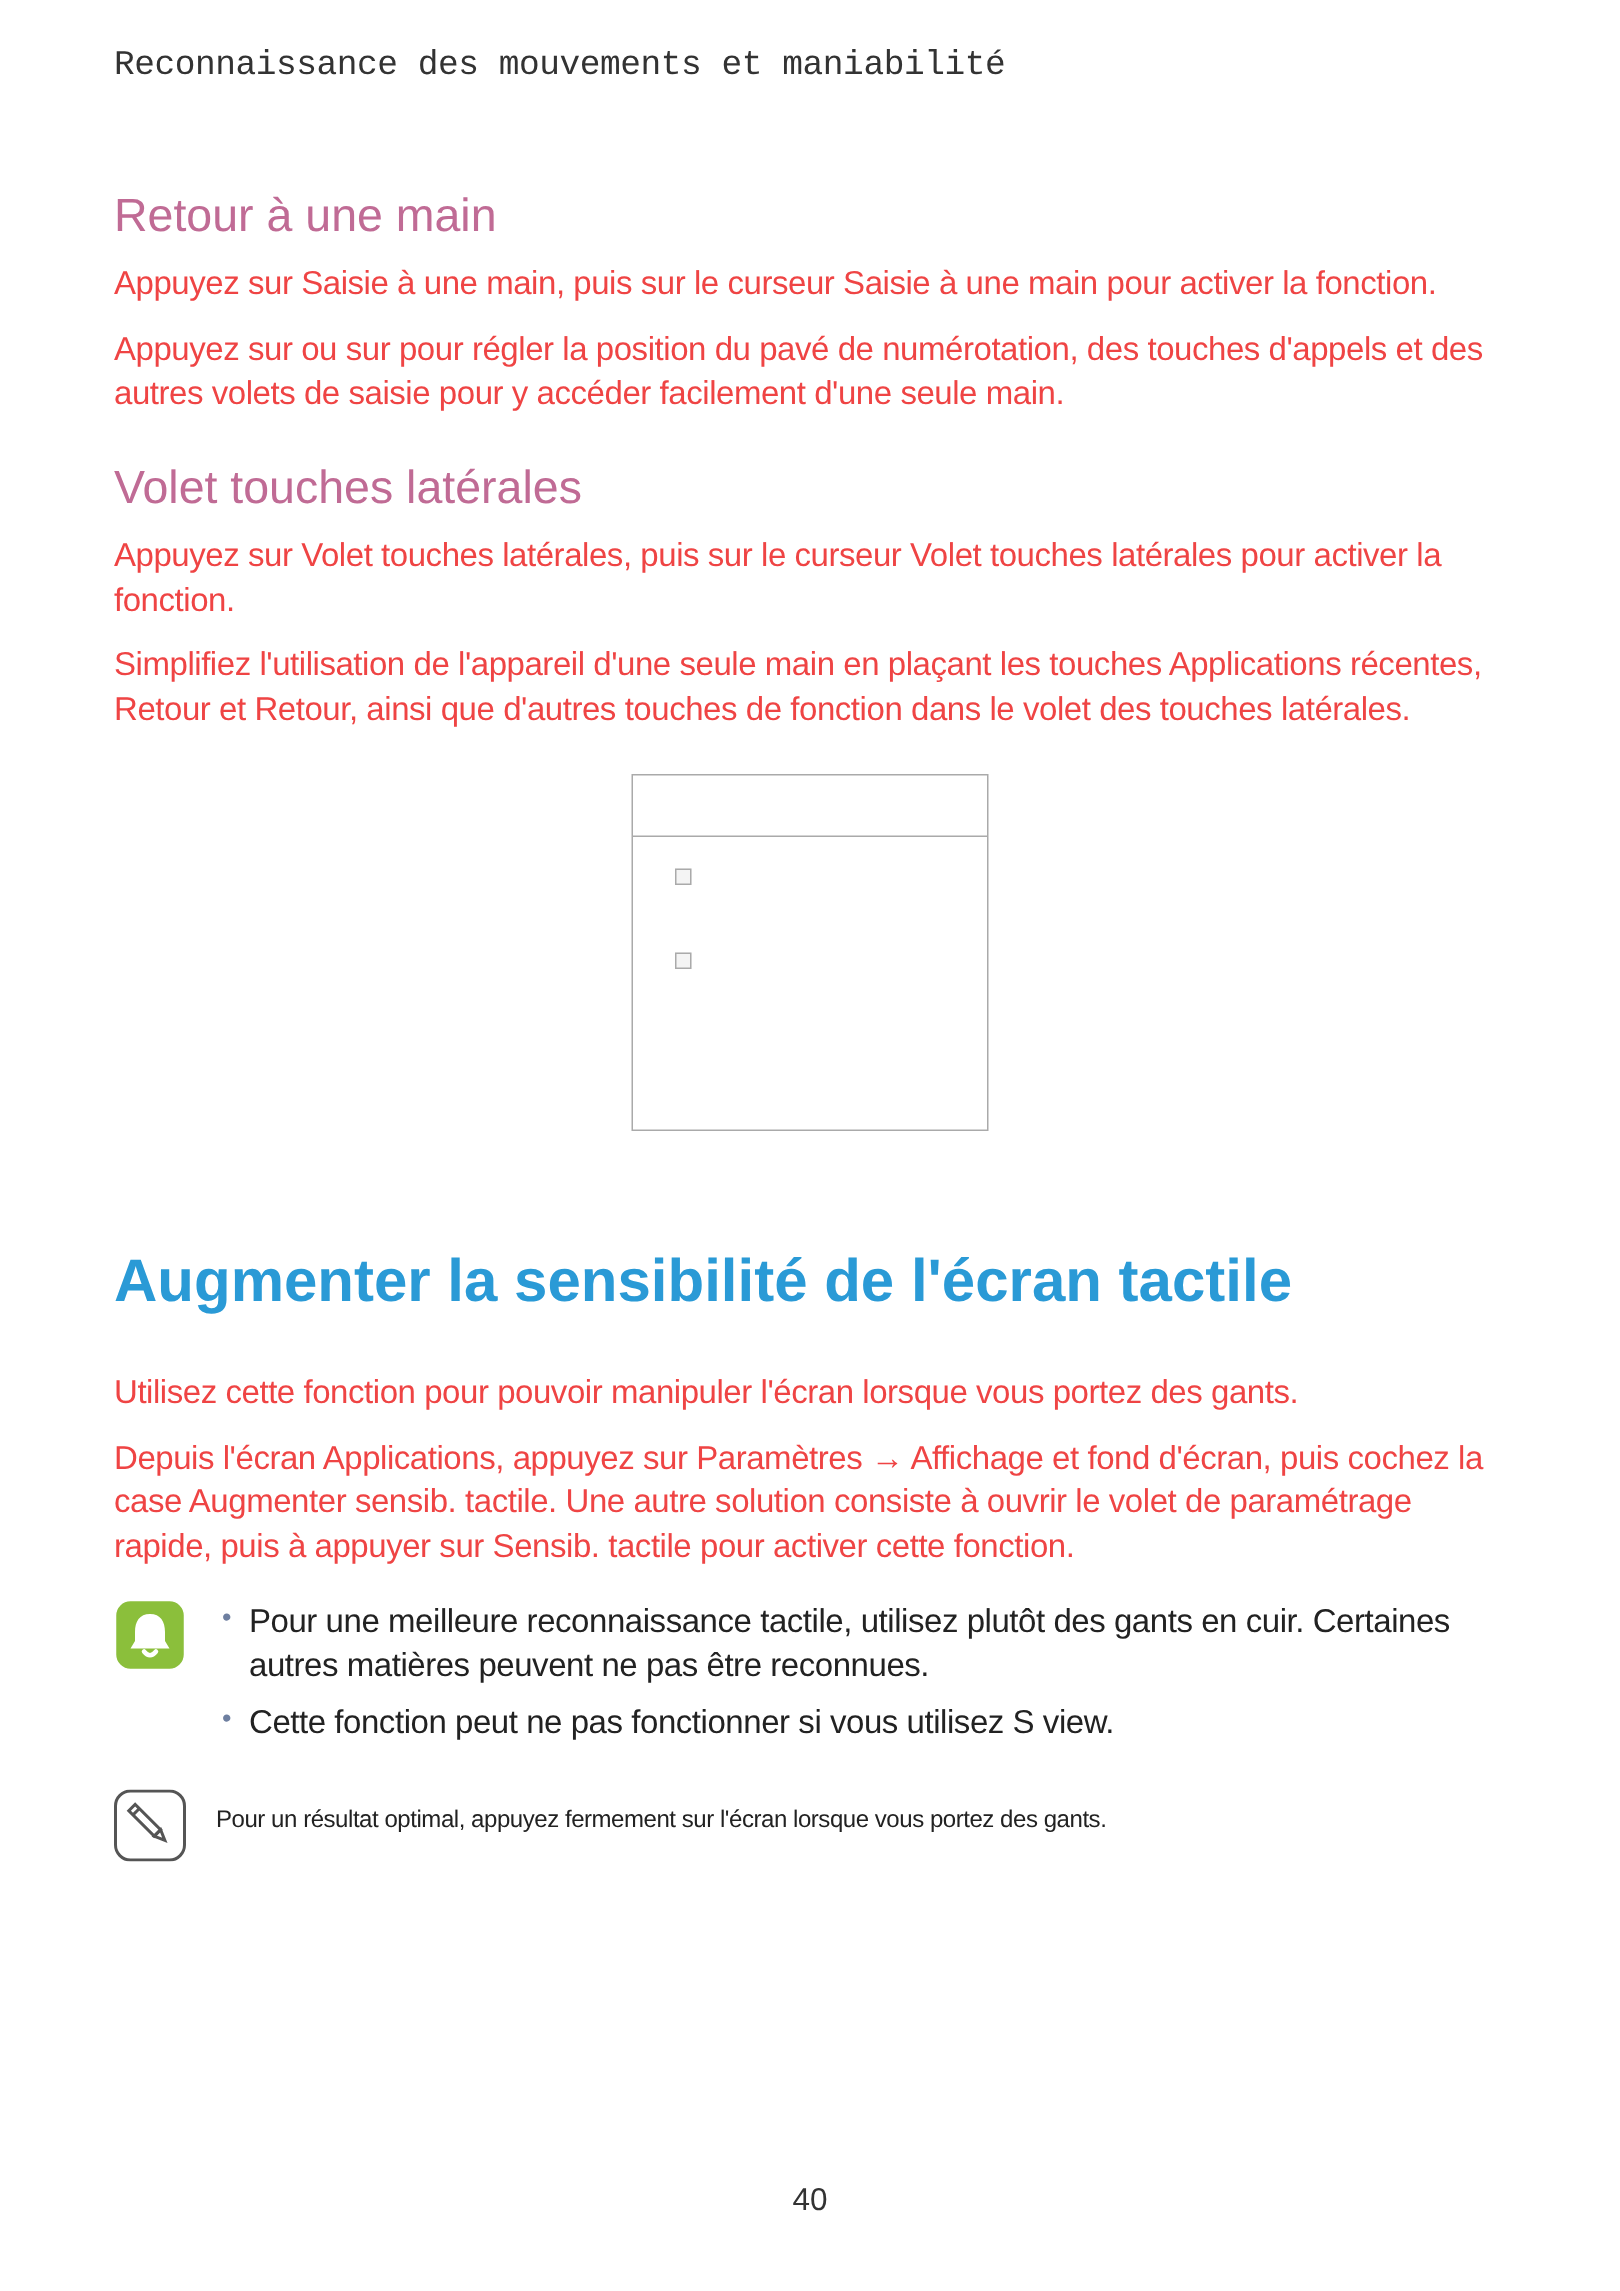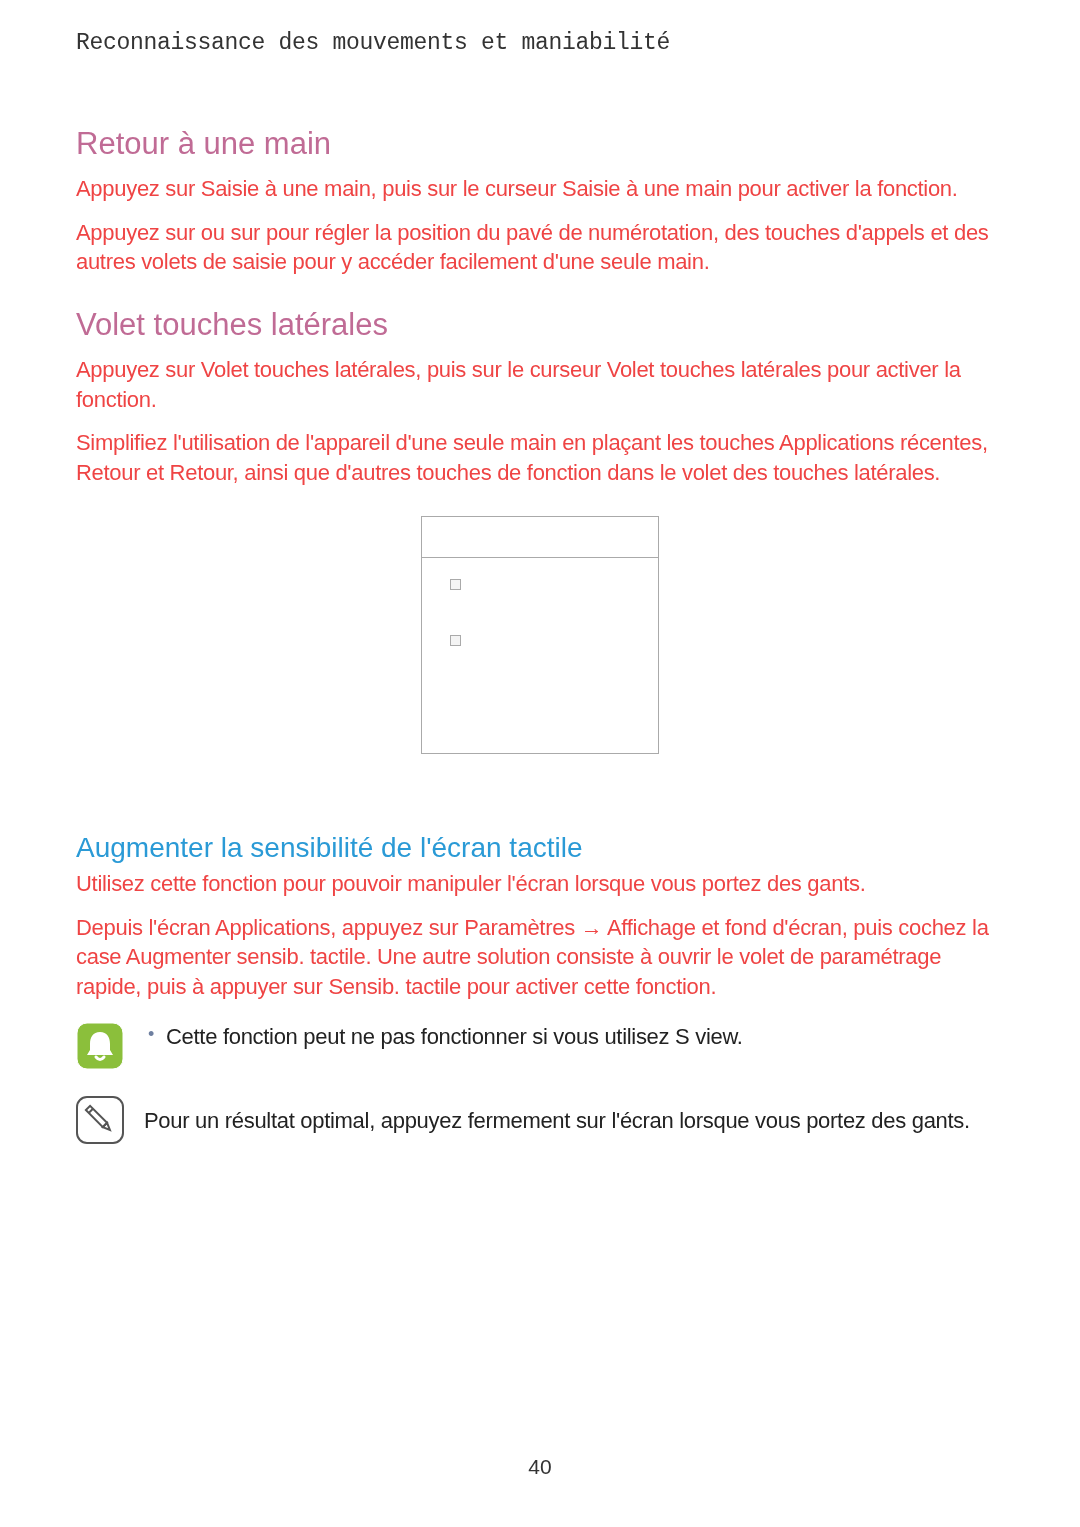--- a/index.html
+++ b/index.html
@@ -25,25 +25,25 @@
     }
     .h2.secondary { margin-top: 30px; }
     .para {
       font-size: 22px;
       line-height: 1.35;
       color: #ef4444;
       margin-bottom: 14px;
       letter-spacing: -0.3px;
     }
     .h1 {
-      font-size: 28px;
+      font-size: 40px;
       color: #2a9ad6;
-      font-weight: 400;
+      font-weight: 700;
       margin-top: 78px;
-      margin-bottom: 5px;
+      margin-bottom: 36px;
     }
     .figure {
       width: 238px;
       height: 238px;
       border: 1px solid #aaa;
       margin: 28px auto 0 auto;
       position: relative;
     }
     .figure .divider {
       position: absolute;
@@ -75,21 +75,21 @@
       margin-bottom: 8px;
     }
     .note-ul li::before {
       content: "•";
       position: absolute;
       left: 4px; top: 0;
       color: #6e7fa0;
       font-size: 18px;
     }
     .note-text {
-      font-size: 22px;
+      font-size: 16px;
       line-height: 1.35;
       color: #222;
       letter-spacing: -0.3px;
       padding-top: 10px;
     }
     .page-num {
       position: absolute;
       bottom: 48px; left: 0; right: 0;
       text-align: center;
       font-size: 21px;
@@ -122,20 +122,21 @@
 <div class="note-row">
   <div class="note-icon">
     <svg width="48" height="48" viewBox="0 0 48 48">
       <rect x="1" y="1" width="46" height="46" rx="10" ry="10" fill="#8bbf3b" stroke="#fff"></rect>
       <path d="M24 10 C17 10 14 15 14 22 L14 28 L11 33 L37 33 L34 28 L34 22 C34 15 31 10 24 10 Z" fill="#fff"></path>
       <path d="M20 35 Q24 40 28 35" stroke="#fff" stroke-width="3" fill="none" stroke-linecap="round"></path>
     </svg>
   </div>
   <div class="note-body">
     <ul class="note-ul">
+      <li>Pour une meilleure reconnaissance tactile, utilisez plutôt des gants en cuir. Certaines autres matières peuvent ne pas être reconnues.</li>
       <li>Cette fonction peut ne pas fonctionner si vous utilisez S view.</li>
     </ul>
   </div>
 </div>
 
 <div class="note-row second">
   <div class="note-icon">
     <svg width="48" height="48" viewBox="0 0 48 48">
       <rect x="1" y="1" width="46" height="46" rx="10" ry="10" fill="#fff" stroke="#555" stroke-width="2"></rect>
       <g transform="rotate(-45 24 24)">

